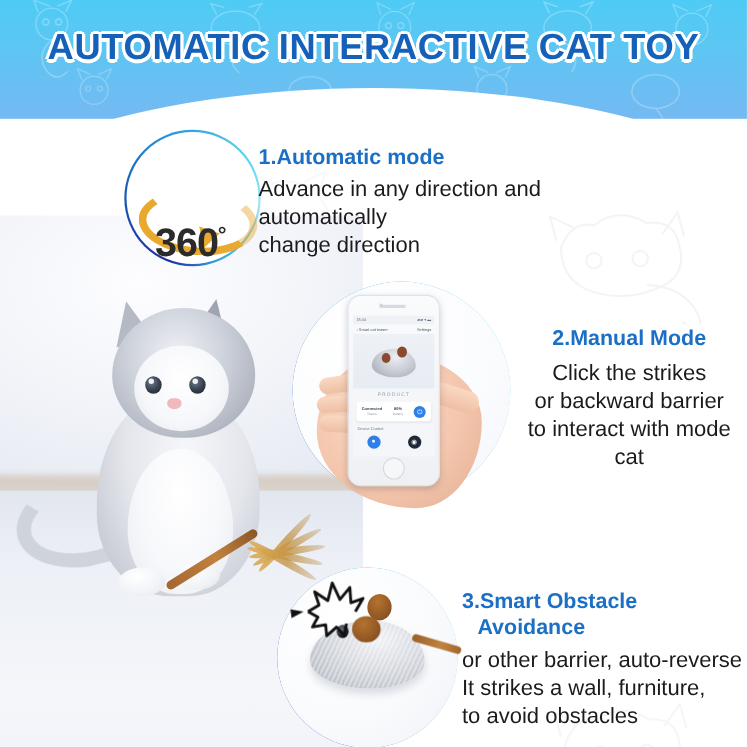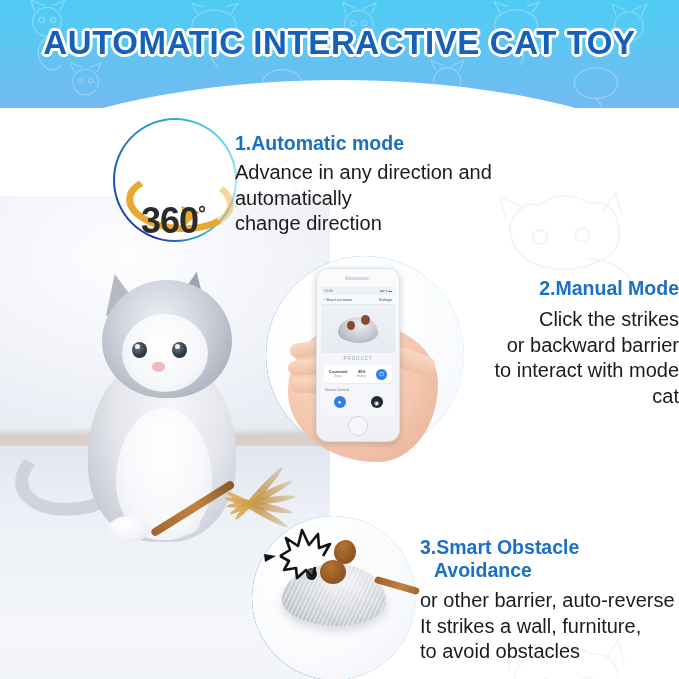--- a/index.html
+++ b/index.html
@@ -244,21 +244,21 @@
 
   
   .block-h{
     font-size:19.5px;font-weight:bold;color:#1b6fc4;line-height:1.18;
   }
   .block-b{
     font-size:20px;color:#1b1b1b;line-height:1.28;
   }
   .t1{position:absolute;left:235px;top:132px;width:370px;}
   .t1 .block-b{margin-top:5px;}
-  .t2{position:absolute;left:465px;top:277px;width:214px;text-align:right;}
+  .t2{position:absolute;left:465px;top:297px;width:214px;text-align:center;}
   .t2 .block-b{margin-top:7px;}
   .t3{position:absolute;left:420px;top:536px;width:259px;}
   .t3 .block-h .l2{display:block;padding-left:14px;}
   .t3 .block-b{margin-top:6px;}
 </style>
 </head>
 <body>
 
 <div id="page">
 

